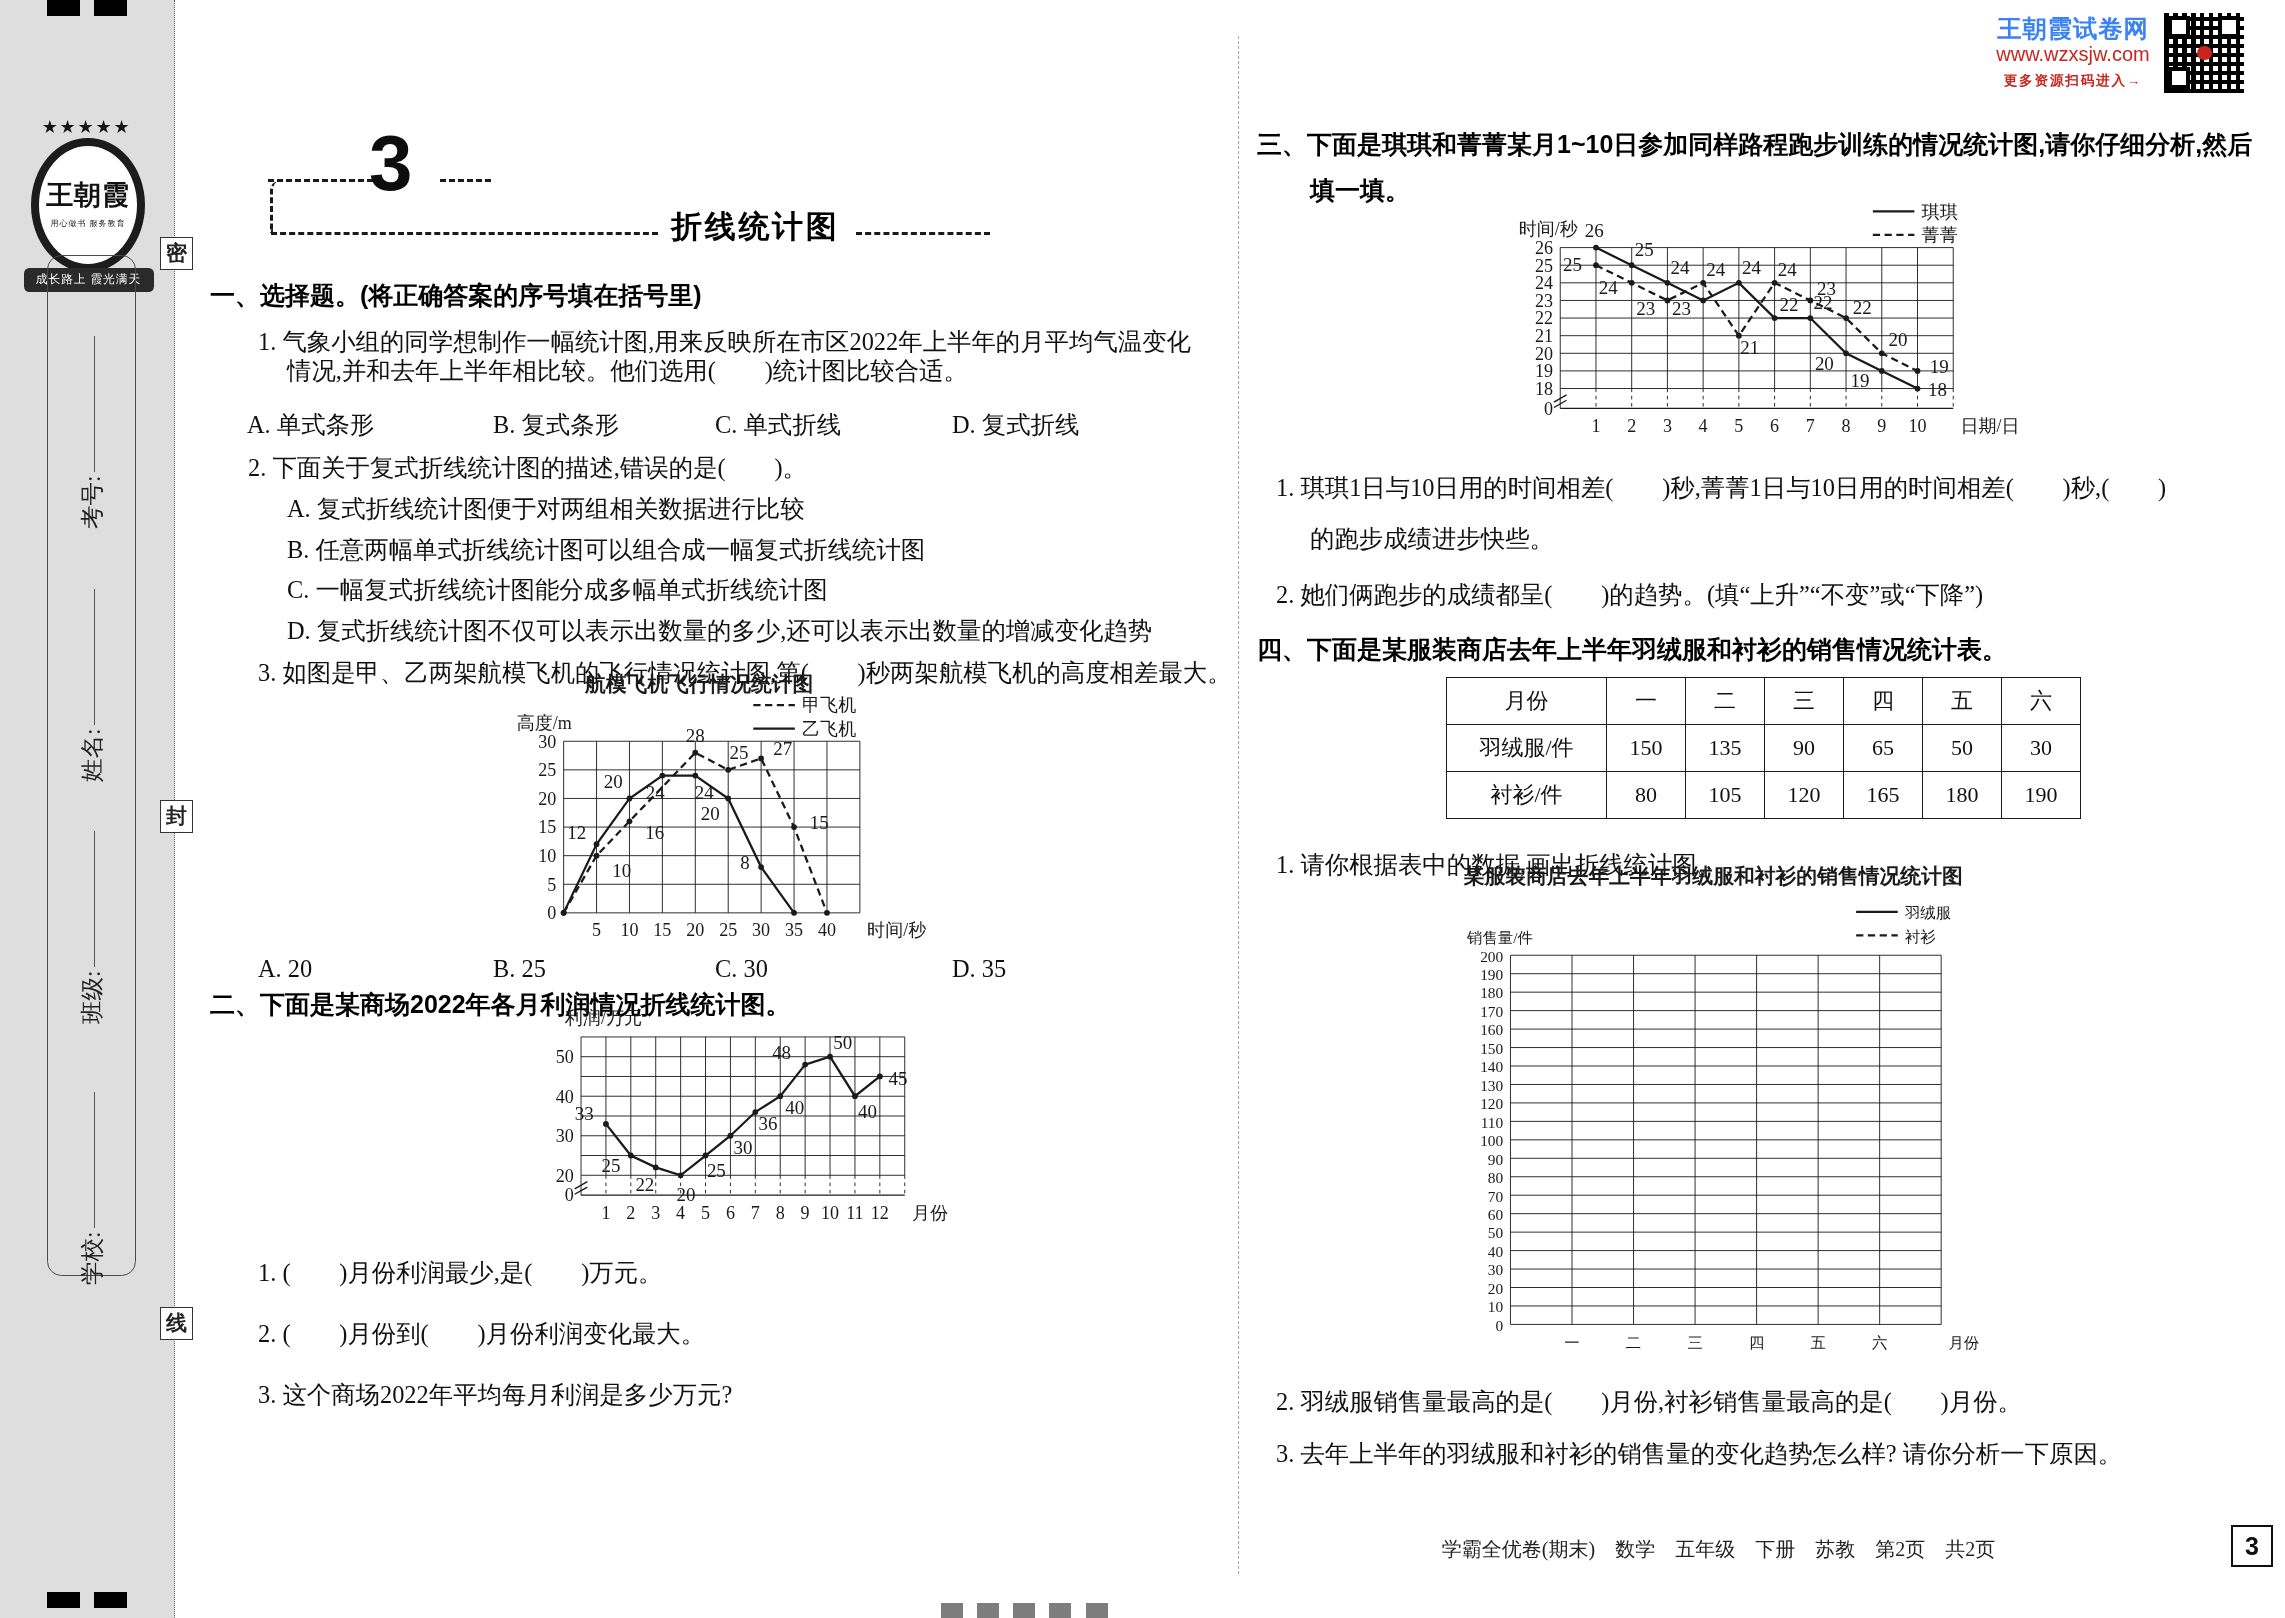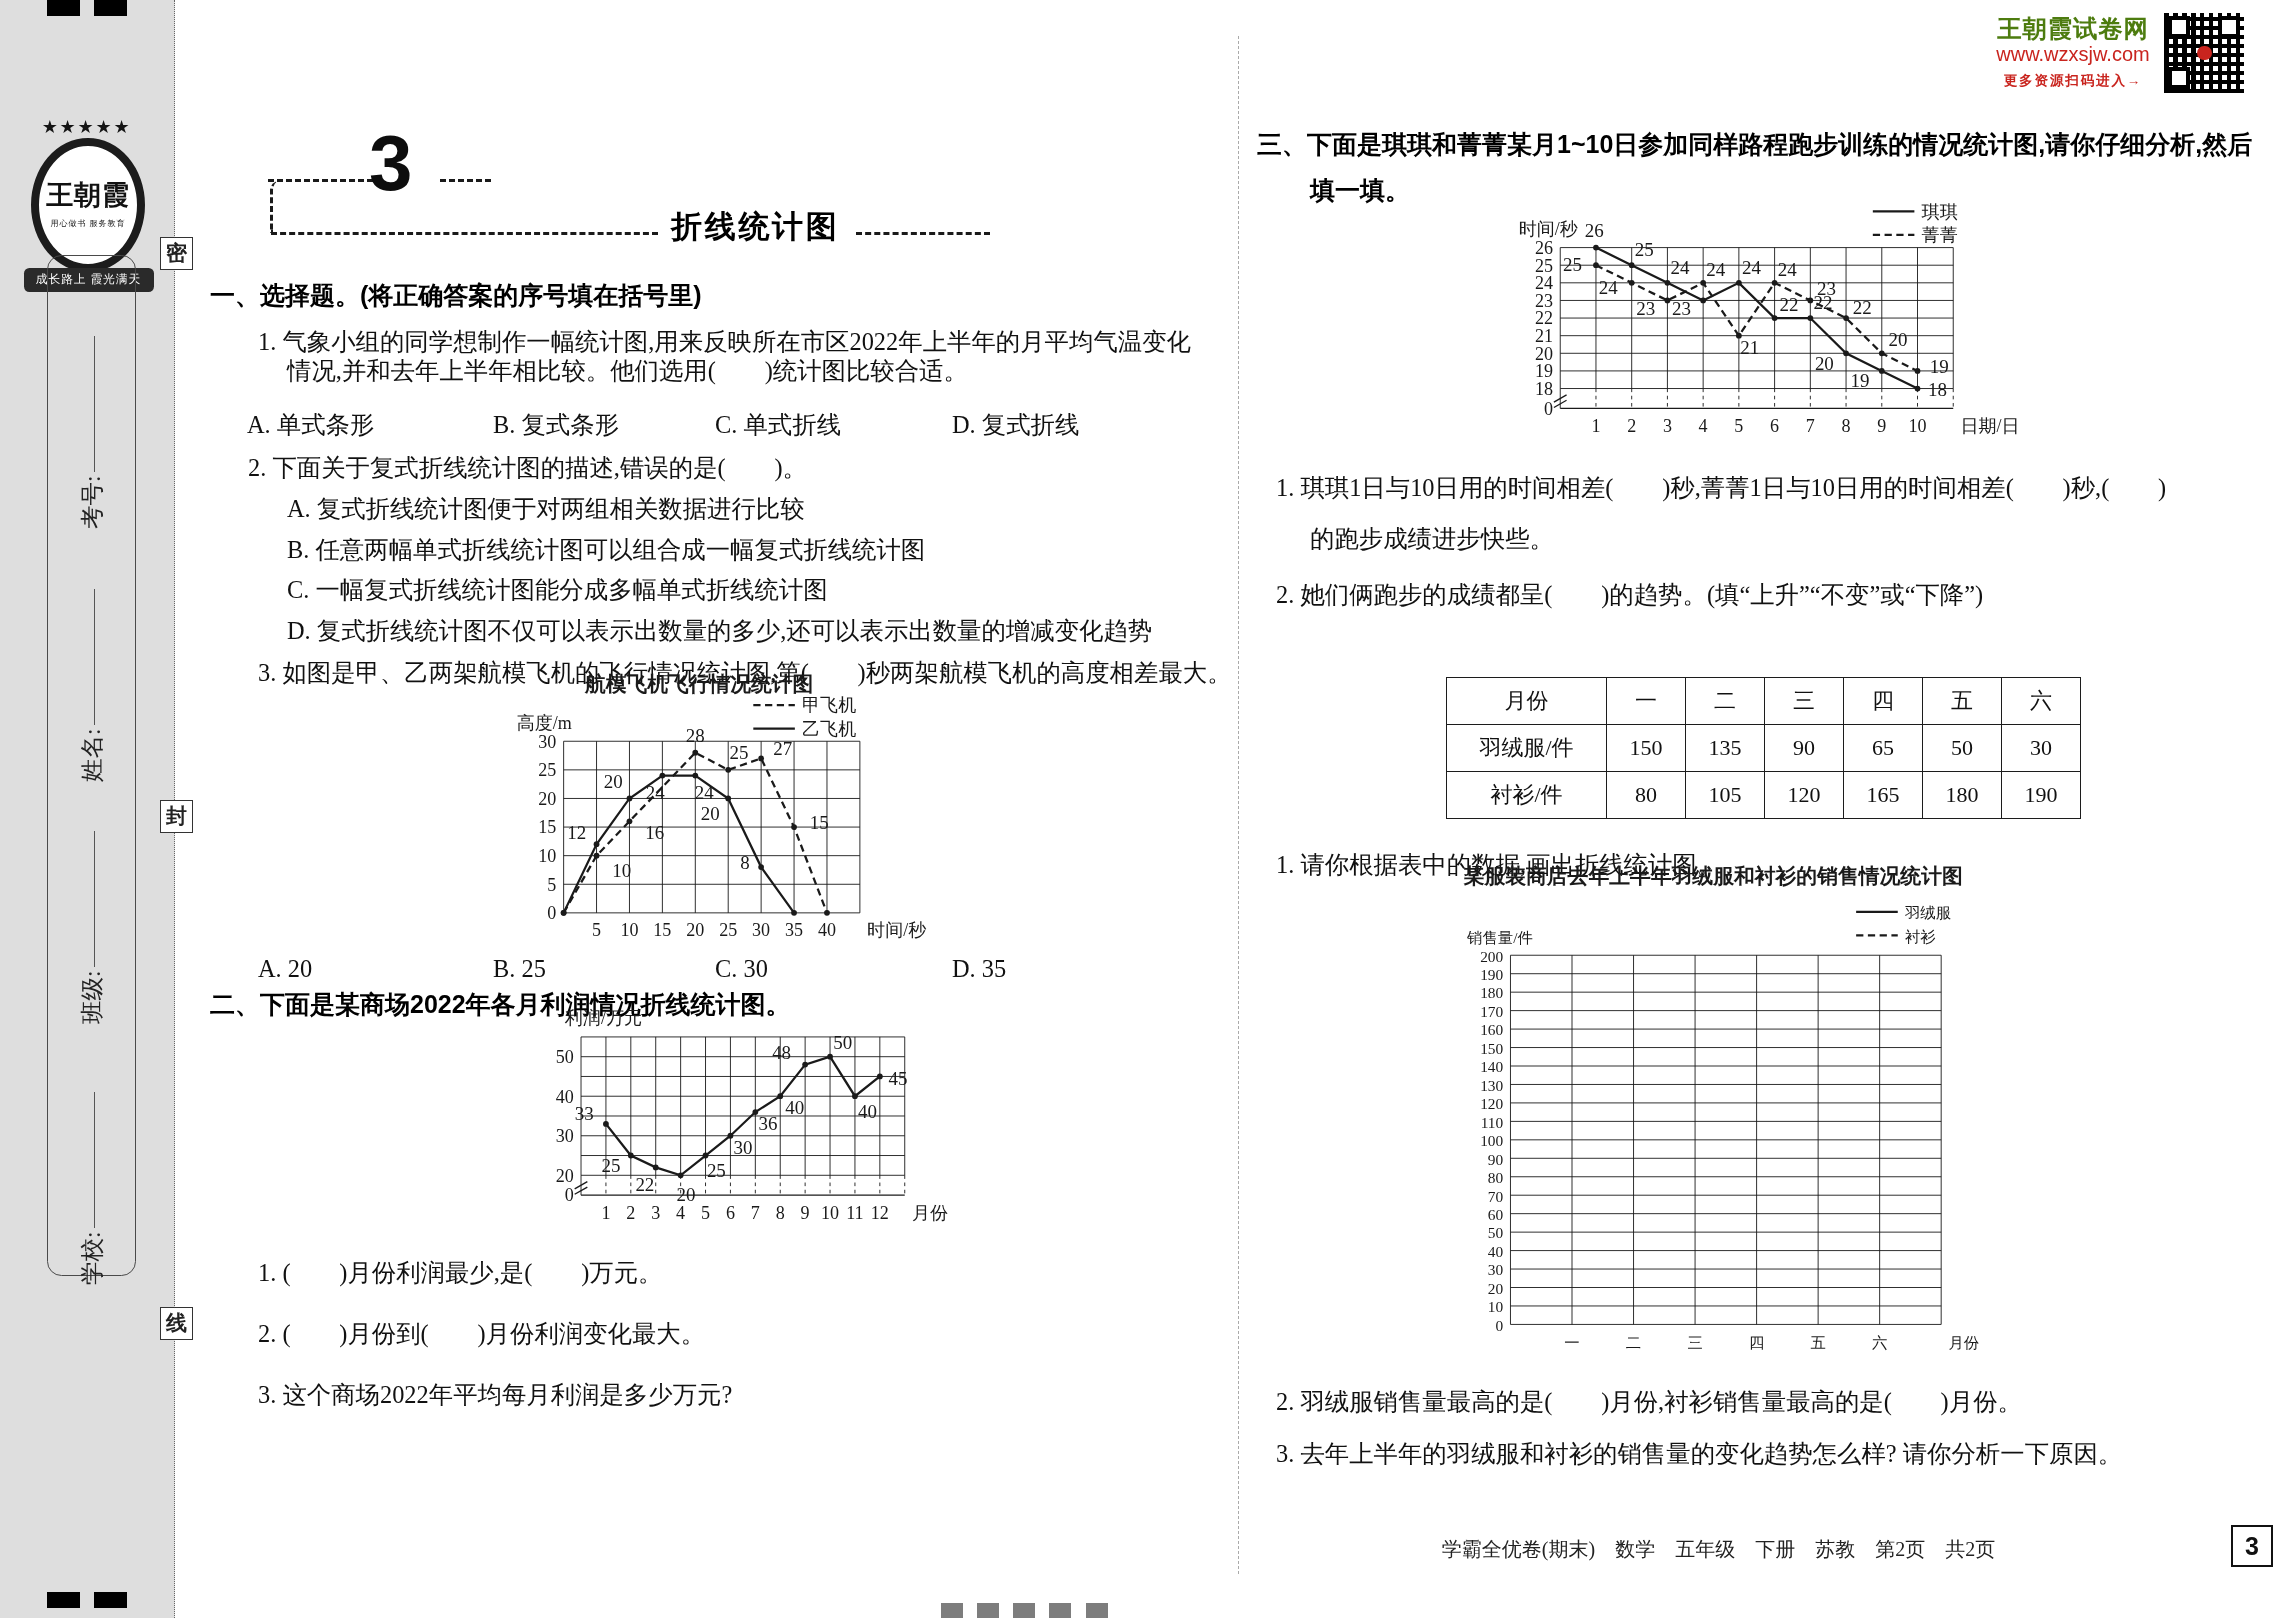--- a/index.html
+++ b/index.html
@@ -22,21 +22,21 @@
   .logo-ribbon{left:23.5px;top:268px;width:130px;height:23.5px;background:#2a2a2a;border-radius:5.4px;color:#fff;
                font-size:11.8px;text-align:center;line-height:23.5px;letter-spacing:0.9px;}
   
   .panel{left:47px;top:255px;width:87px;height:1019px;border:1.8px solid #4a4a4a;border-radius:14.5px;}
   .vfield{position:absolute;width:217px;height:29px;transform:rotate(-90deg);transform-origin:center;
           font-size:23.5px;white-space:nowrap;color:#222;}
   .fline{display:inline-block;width:136px;border-bottom:1.8px solid #555;vertical-align:middle;margin-left:3.6px;}
   .seal{width:31px;height:31px;border:1.8px solid #333;background:#fff;left:160px;text-align:center;
         line-height:31px;font-size:21px;font-weight:bold;color:#222;}
   
-  .brand-name{left:1990px;top:12.7px;width:166px;text-align:center;color:#4d7c0f;font-weight:bold;font-size:24.4px;
+  .brand-name{left:1990px;top:12.7px;width:166px;text-align:center;color:#3b82f6;font-weight:bold;font-size:24.4px;
               font-family:"Liberation Sans","DejaVu Sans",sans-serif;letter-spacing:0.9px;}
   .brand-url{left:1990px;top:43px;width:166px;text-align:center;color:#c9241e;font-size:20px;
              font-family:"Liberation Sans","DejaVu Sans",sans-serif;}
   .brand-tag{left:1990px;top:72px;width:166px;text-align:center;color:#c9241e;font-weight:bold;font-size:13.6px;
              font-family:"Liberation Sans","DejaVu Sans",sans-serif;letter-spacing:1.8px;}
   .qr{left:2164px;top:12.7px;width:80px;height:80px;background:#fff;
       background-image:repeating-linear-gradient(0deg,#000 0 4.5px,transparent 4.5px 9px),
                        repeating-linear-gradient(90deg,#000 0 4.5px,#fff 4.5px 9px);}
   .qr .finder{position:absolute;width:22px;height:22px;border:4.5px solid #000;background:#fff;box-sizing:border-box;}
   .qr .dot{position:absolute;left:33px;top:33px;width:14.5px;height:14.5px;border-radius:50%;background:#c9241e;}
@@ -406,20 +406,21 @@
         <text x="386.3636363636364" y="130" text-anchor="middle" font-size="21" fill="#1a1a1a" font-weight="normal" font-family="'Liberation Serif','DejaVu Serif',serif">22</text>
         <circle cx="407.90909090909093" cy="173" r="3.2" fill="#1a1a1a"></circle>
         <text x="425.90909090909093" y="165" text-anchor="middle" font-size="21" fill="#1a1a1a" font-weight="normal" font-family="'Liberation Serif','DejaVu Serif',serif">20</text>
         <circle cx="447.45454545454544" cy="192.5" r="3.2" fill="#1a1a1a"></circle>
         <text x="471.45454545454544" y="194.5" text-anchor="middle" font-size="21" fill="#1a1a1a" font-weight="normal" font-family="'Liberation Serif','DejaVu Serif',serif">19</text>
       </svg></div>
   <div class="abs t" style="left:1276px;top:472px;">1. 琪琪1日与10日用的时间相差(　　)秒,菁菁1日与10日用的时间相差(　　)秒,(　　)</div>
   <div class="abs t" style="left:1310px;top:523px;">的跑步成绩进步快些。</div>
   <div class="abs t" style="left:1276px;top:579px;">2. 她们俩跑步的成绩都呈(　　)的趋势。(填“上升”“不变”或“下降”)</div>
 
+  <div class="abs h" style="left:1257px;top:633px;">四、下面是某服装商店去年上半年羽绒服和衬衫的销售情况统计表。</div>
   <table class="sales abs" style="left:1446px;top:677px;">
     <tbody>
         <tr>
       <td class="c0">月份</td>
       <td class="c">一</td>
       <td class="c">二</td>
       <td class="c">三</td>
       <td class="c">四</td>
       <td class="c">五</td>
       <td class="c">六</td>

